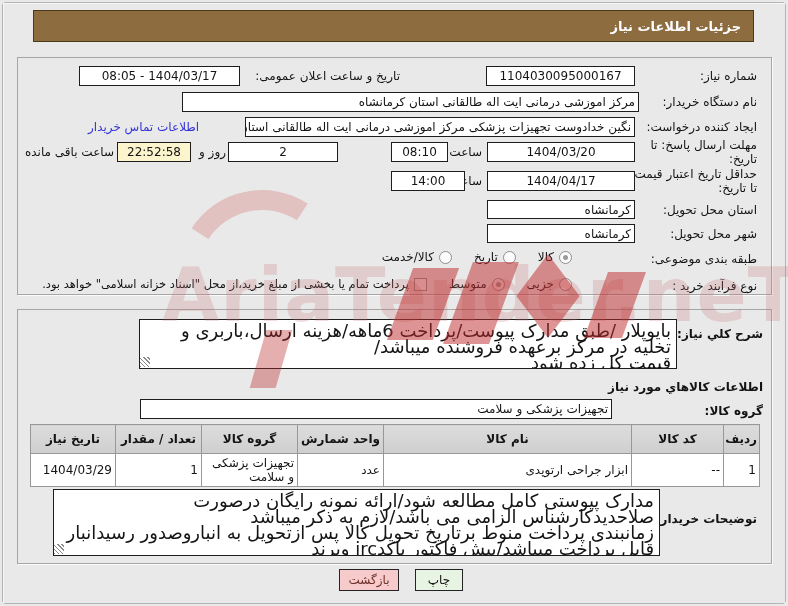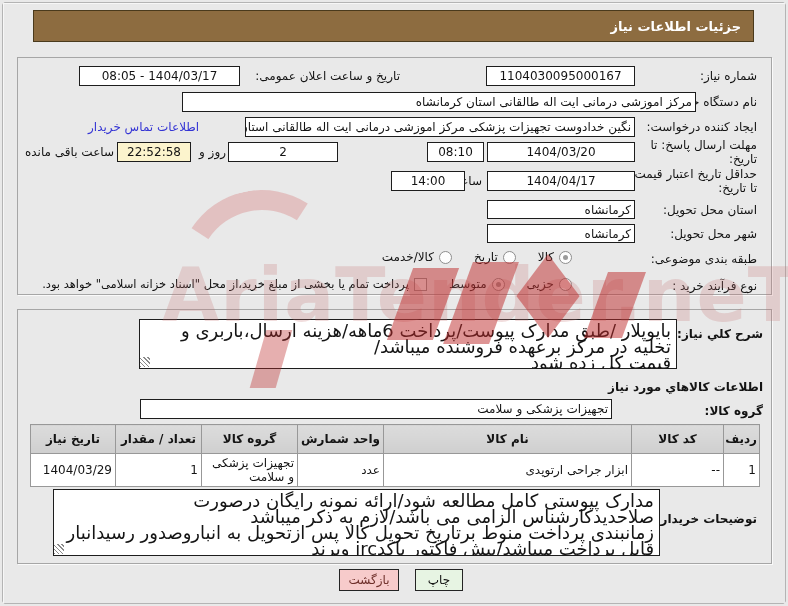--- a/index.html
+++ b/index.html
@@ -57,30 +57,30 @@
   <div class="titlebar">جزئیات اطلاعات نیاز</div>
 
   <div class="gbox" style="left:17px;top:57px;width:753px;height:236px;"></div>
 
   <div class="lbl" style="right:31px;top:69px;">شماره نیاز:</div>
   <div class="tbx center" style="left:486px;top:66px;width:149px;height:20px;">1104030095000167</div>
   <div class="lbl" style="right:388px;top:69px;">تاریخ و ساعت اعلان عمومی:</div>
   <div class="tbx center" style="left:79px;top:66px;width:161px;height:20px;">1404/03/17 - 08:05</div>
 
   <div class="lbl" style="right:31px;top:95px;">نام دستگاه خریدار:</div>
-  <div class="tbx" style="left:182px;top:92px;width:514px;height:20px;">مرکز اموزشی درمانی ایت اله طالقانی استان کرمانشاه</div>
+  <div class="tbx" style="left:182px;top:92px;width:457px;height:20px;">مرکز اموزشی درمانی ایت اله طالقانی استان کرمانشاه</div>
 
   <div class="lbl" style="right:31px;top:120px;">ایجاد کننده درخواست:</div>
   <div class="tbx" style="left:245px;top:117px;width:390px;height:20px;">نگین خدادوست تجهیزات پزشکی مرکز اموزشی درمانی ایت اله طالقانی استان</div>
   <div class="lbl link" style="left:88px;top:120px;">اطلاعات تماس خریدار</div>
 
   <div class="wlbl" style="right:31px;top:138px;width:112px;">مهلت ارسال پاسخ: تا تاریخ:</div>
   <div class="tbx center" style="left:487px;top:142px;width:148px;height:20px;">1404/03/20</div>
   <div class="lbl" style="right:306px;top:145px;">ساعت</div>
-  <div class="tbx center" style="left:391px;top:142px;width:57px;height:20px;margin-left:36px;">08:10</div>
+  <div class="tbx center" style="left:391px;top:142px;width:57px;height:20px;">08:10</div>
   <div class="tbx center" style="left:228px;top:142px;width:110px;height:20px;">2</div>
   <div class="lbl" style="right:562px;top:145px;">روز و</div>
   <div class="tbx center yellow" style="left:117px;top:142px;width:74px;height:20px;">22:52:58</div>
   <div class="lbl" style="right:674px;top:145px;">ساعت باقی مانده</div>
 
   <div class="wlbl" style="right:31px;top:167px;width:130px;">حداقل تاریخ اعتبار قیمت: تا تاریخ:</div>
   <div class="tbx center" style="left:487px;top:171px;width:148px;height:20px;">1404/04/17</div>
   <div class="lbl" style="right:306px;top:174px;">ساعت</div>
   <div class="tbx center" style="left:391px;top:171px;width:74px;height:20px;">14:00</div>
 

